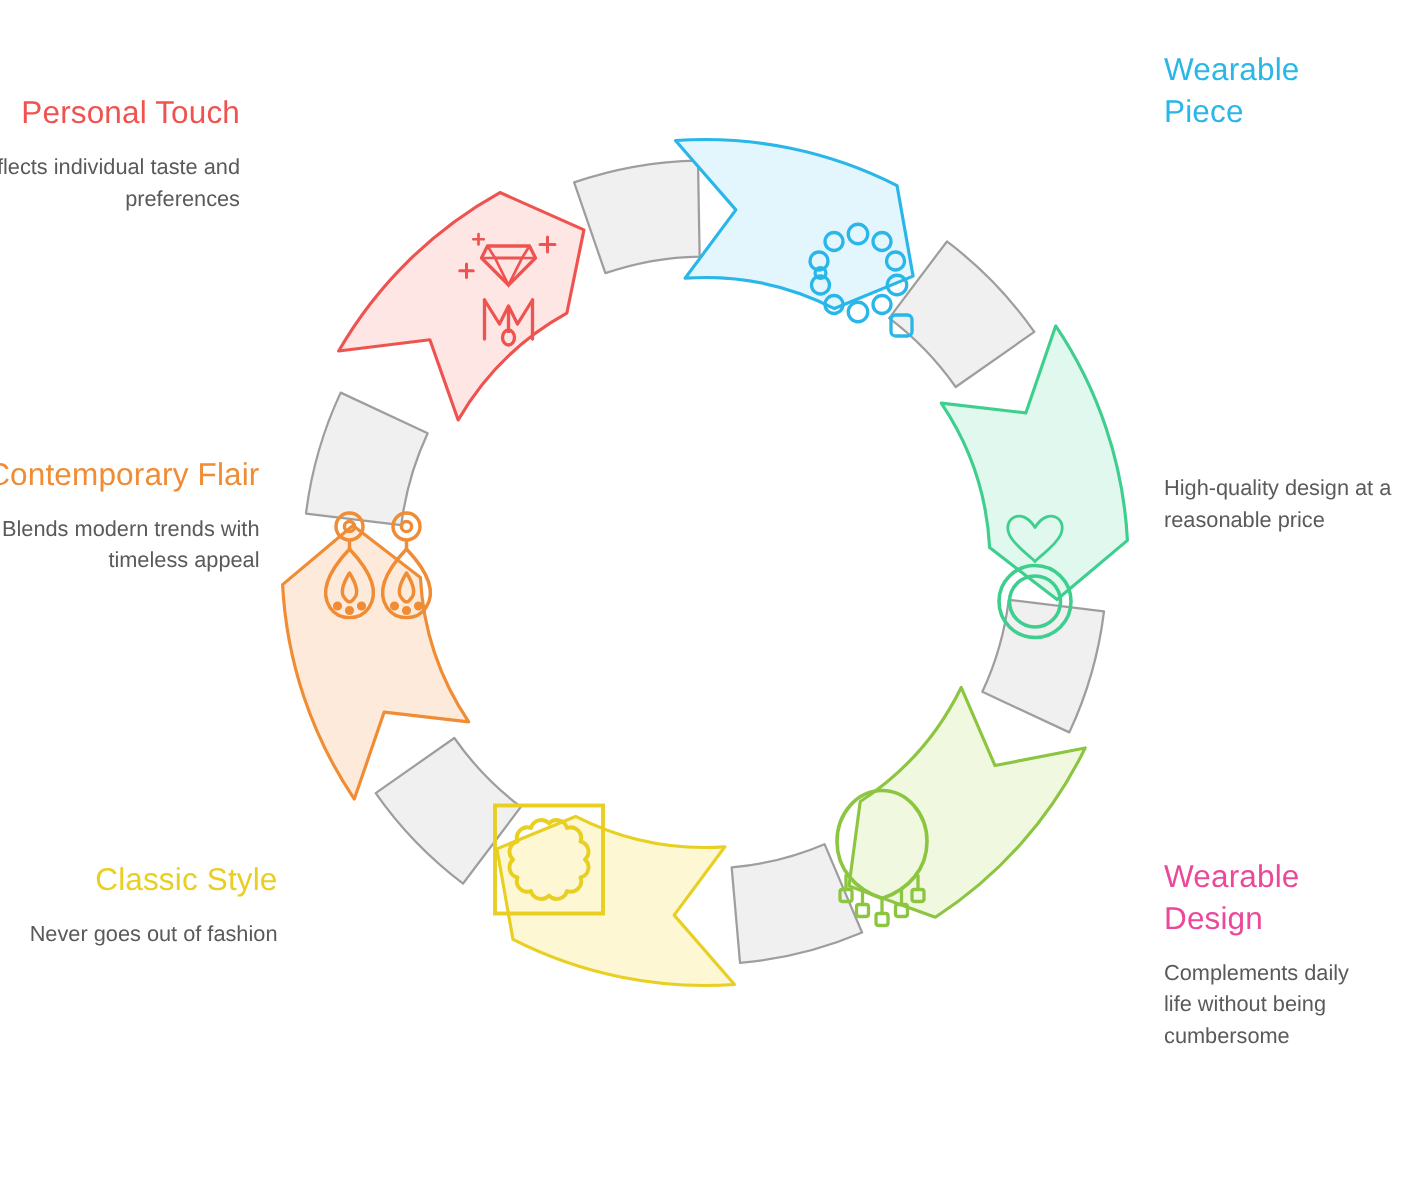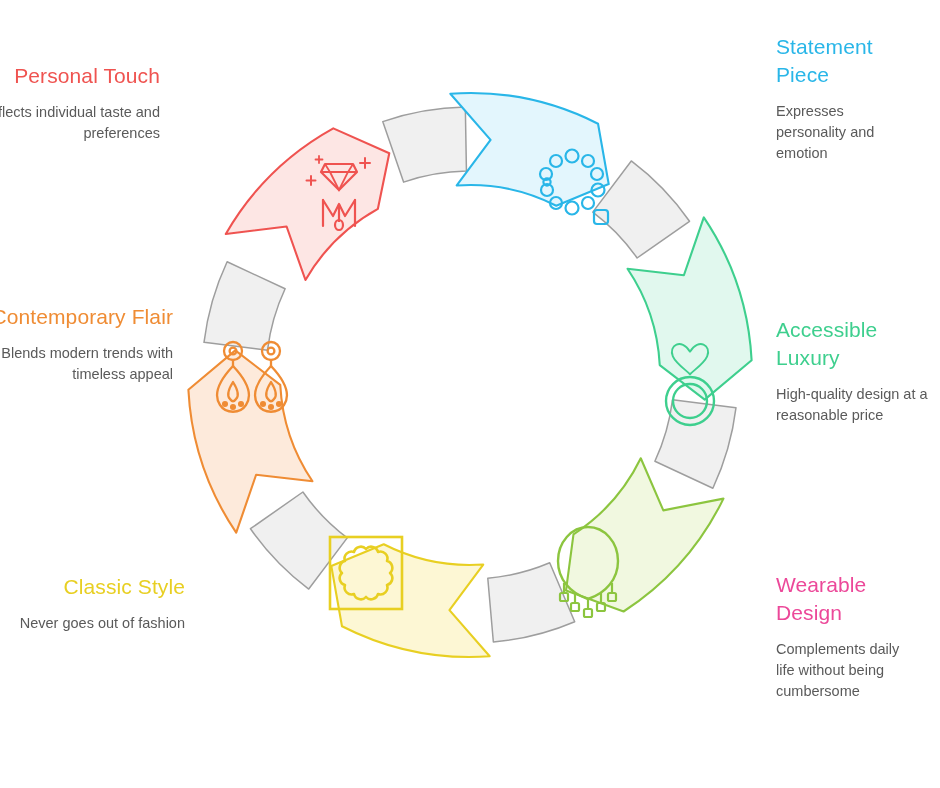--- a/index.html
+++ b/index.html
@@ -191,26 +191,24 @@
     <div class="label-title" style="color:#ef8c34">Contemporary Flair</div>
     <div class="label-desc">Blends modern trends with timeless appeal</div>
   </div>
 
   <div class="label-block left" id="blk-classic-style">
     <div class="label-title" style="color:#e8cf22">Classic Style</div>
     <div class="label-desc">Never goes out of fashion</div>
   </div>
 
   <div class="label-block right" id="blk-statement-piece">
-    <div class="label-title" style="color:#29b6e8; max-width:115px">Statement Piece</div>
-    <div class="label-desc" style="max-width:130px">Expresses personality and emotion</div>
+    <div class="label-title" style="color:#29b6e8; max-width:115px">Wearable Piece</div>
   </div>
 
   <div class="label-block right" id="blk-accessible-luxury">
-    <div class="label-title" style="color:#3ecf8e; max-width:120px">Accessible Luxury</div>
     <div class="label-desc" style="max-width:168px">High-quality design at a reasonable price</div>
   </div>
 
   <div class="label-block right" id="blk-wearable-design">
     <div class="label-title" style="color:#ec4899; max-width:105px">Wearable Design</div>
     <div class="label-desc" style="max-width:140px">Complements daily life without being cumbersome</div>
   </div>
 
 </div>
 

